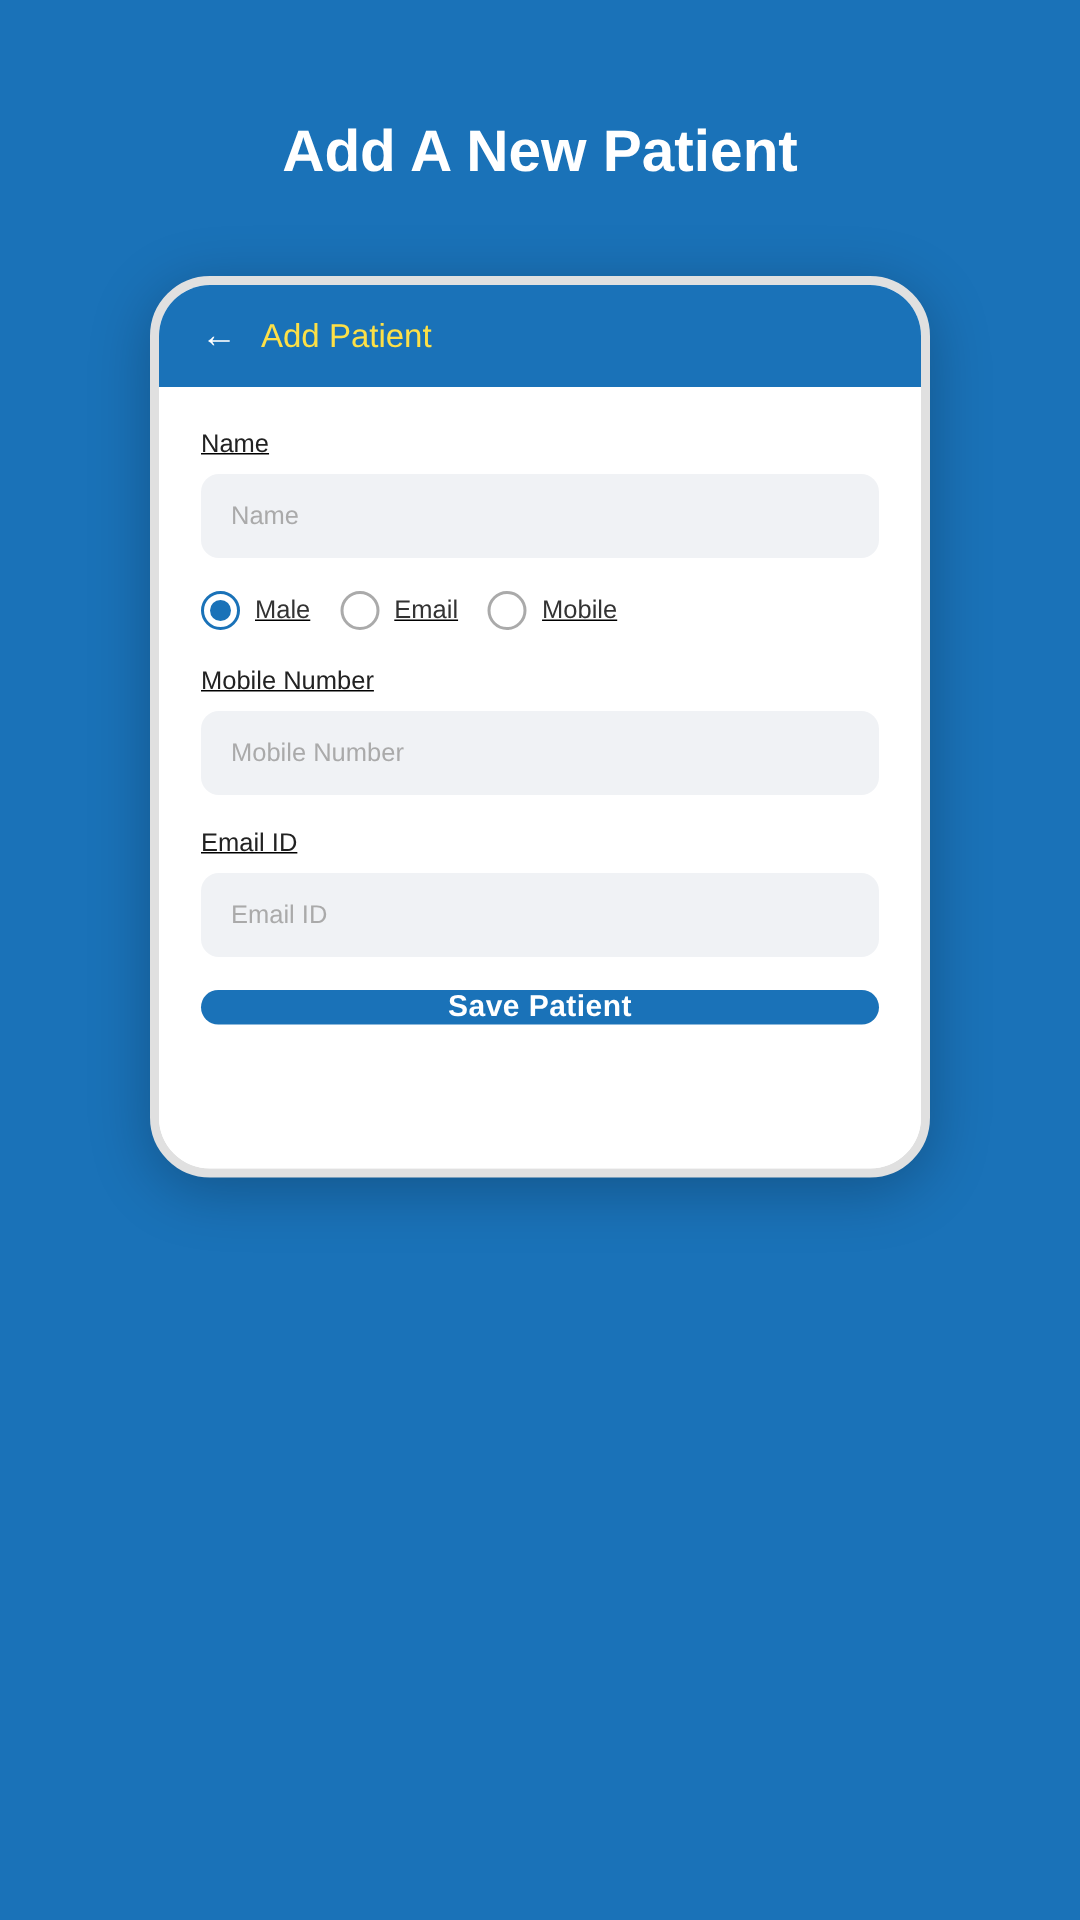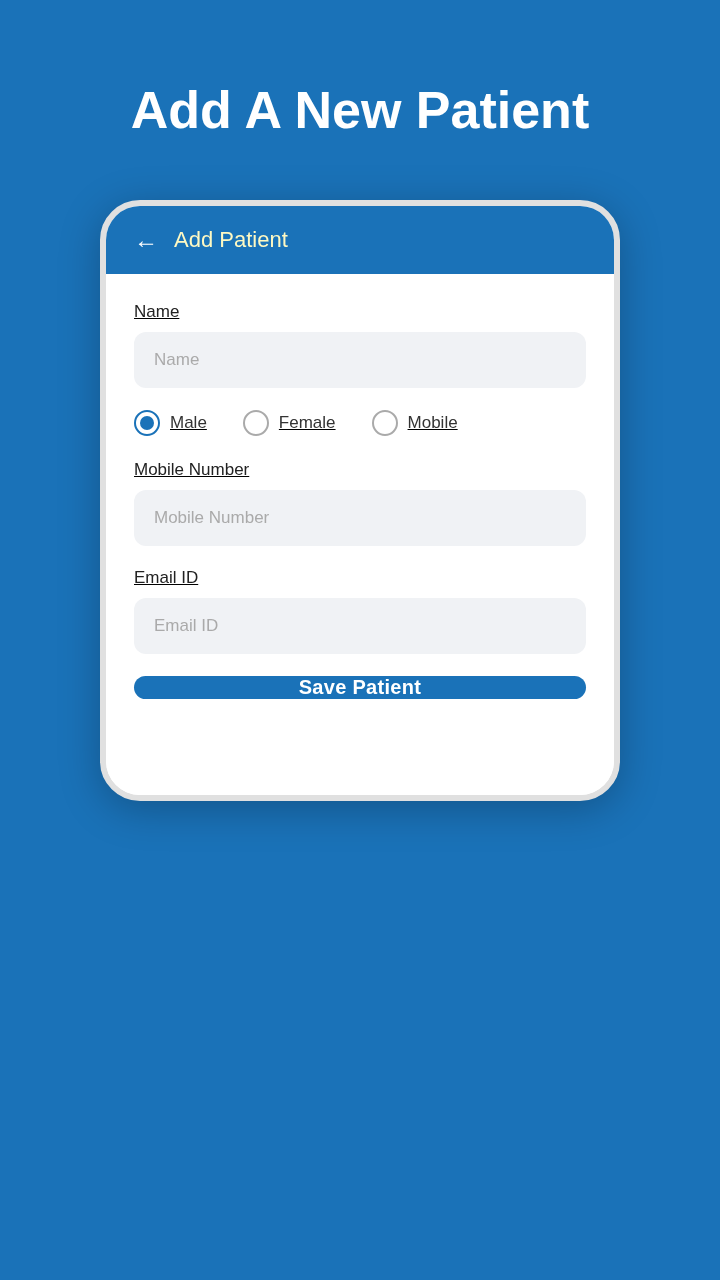--- a/index.html
+++ b/index.html
@@ -11,21 +11,21 @@
       background-color: #1a72b8;
       display: flex;
       flex-direction: column;
       align-items: center;
       font-family: 'Segoe UI', Arial, sans-serif;
       overflow: hidden;
     }
 
     .page-title {
       color: #ffffff;
-      font-size: 52px;
+      font-size: 39px;
       font-weight: 600;
       margin-top: 80px;
       margin-bottom: 60px;
       text-align: center;
     }
 
     .phone-frame {
       width: 520px;
       background: #ffffff;
       border-radius: 40px;
@@ -42,21 +42,21 @@
       gap: 16px;
     }
 
     .back-arrow {
       color: #ffffff;
       font-size: 24px;
       cursor: pointer;
     }
 
     .header-title {
-      color: #fef9c3;
+      color: #fde047;
       font-size: 22px;
       font-weight: 500;
     }
 
     .form-body {
       background: #ffffff;
       padding: 28px 28px 36px 28px;
       text-decoration: underline;
     }
 
@@ -79,21 +79,21 @@
       margin-bottom: 22px;
     }
 
     .text-input::placeholder {
       color: #aaaaaa;
     }
 
     .radio-group {
       display: flex;
       align-items: center;
-      gap: 36px;
+      gap: 20px;
       margin-bottom: 24px;
     }
 
     .radio-option {
       display: flex;
       align-items: center;
       gap: 10px;
       cursor: pointer;
     }
 
@@ -182,21 +182,21 @@
     <input class="text-input" type="text" placeholder="Name" style="">
 
     
     <div class="radio-group">
       <label class="radio-option">
         <div class="radio-circle selected"></div>
         <span class="radio-label">Male</span>
       </label>
       <label class="radio-option">
         <div class="radio-circle"></div>
-        <span class="radio-label">Female</span>
+        <span class="radio-label">Email</span>
       </label>
       <label class="radio-option">
         <div class="radio-circle"></div>
         <span class="radio-label">Mobile</span>
       </label>
     </div>
 
     
     <div class="field-label">Mobile Number</div>
     <input class="text-input" type="tel" placeholder="Mobile Number" style="">

